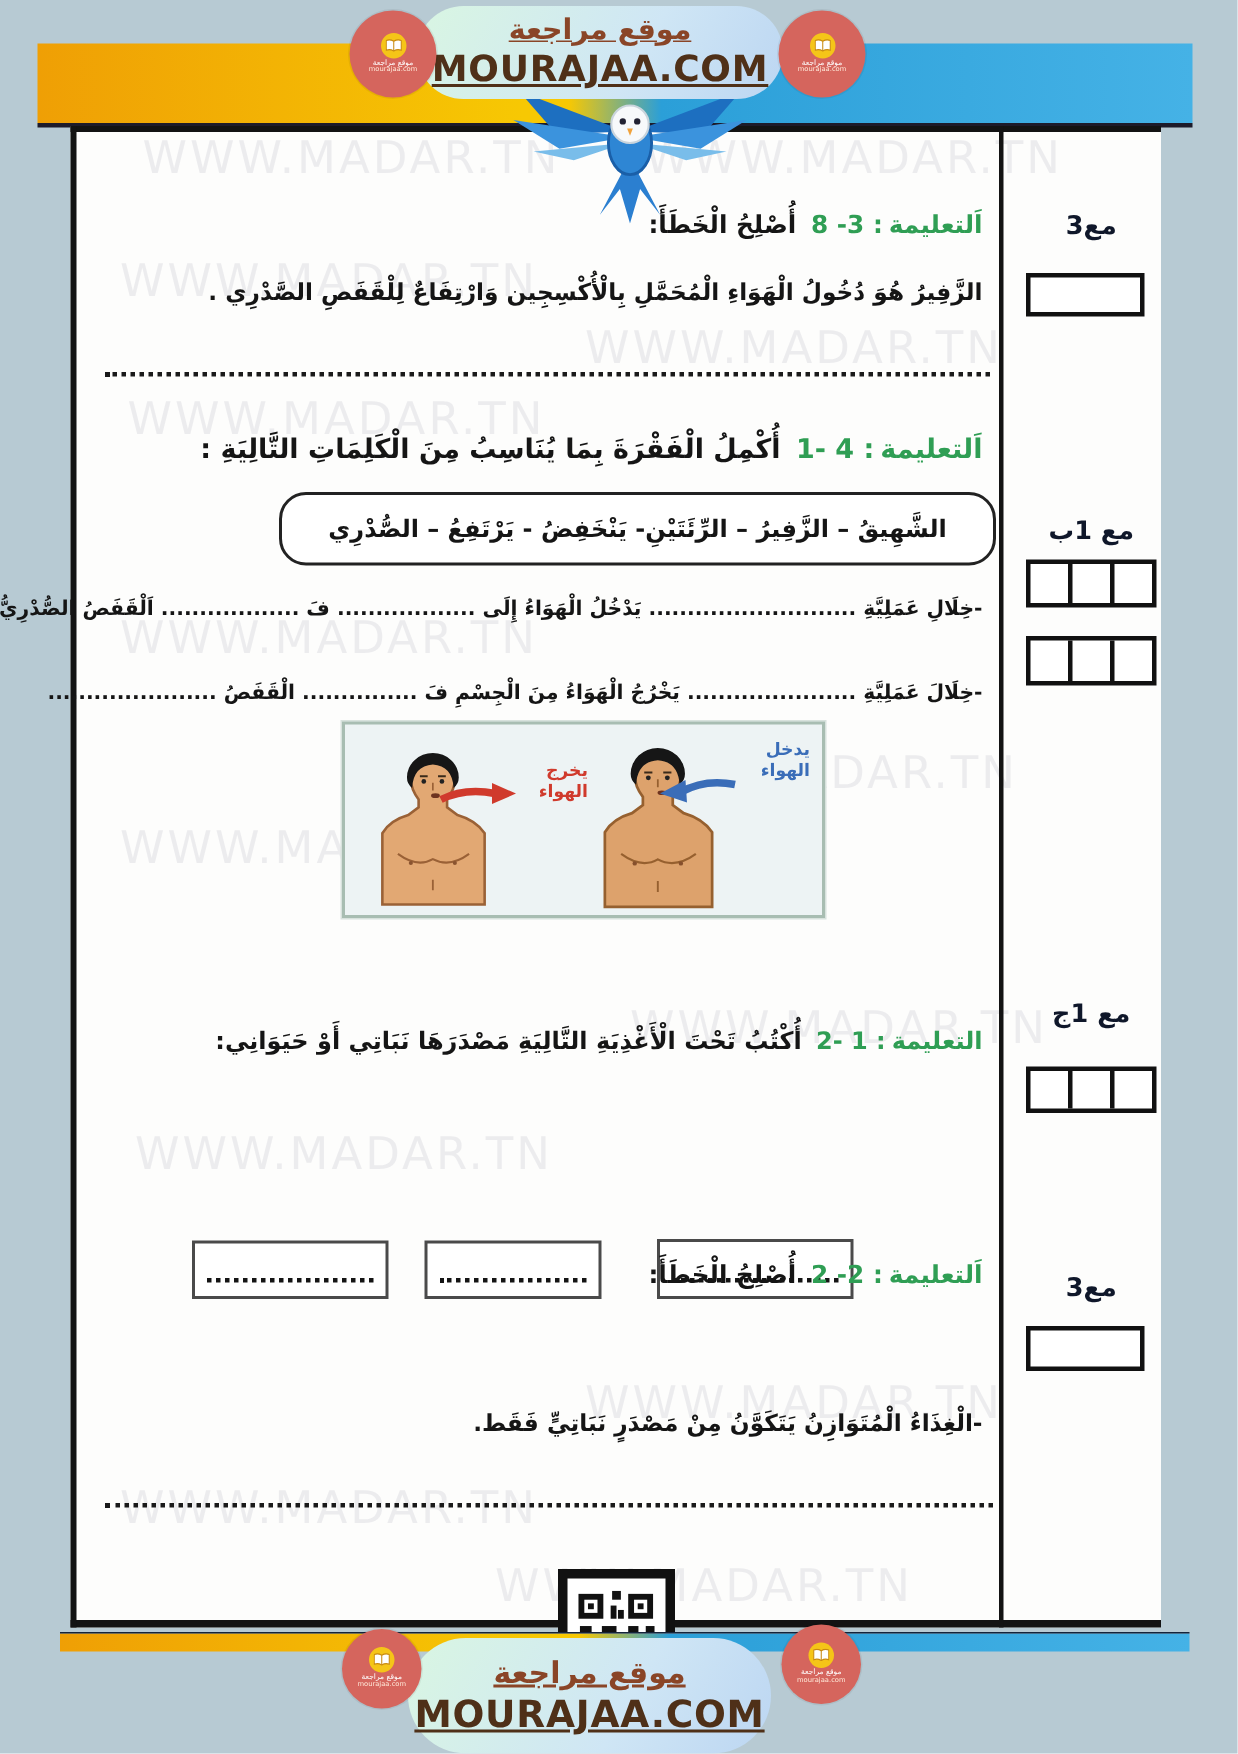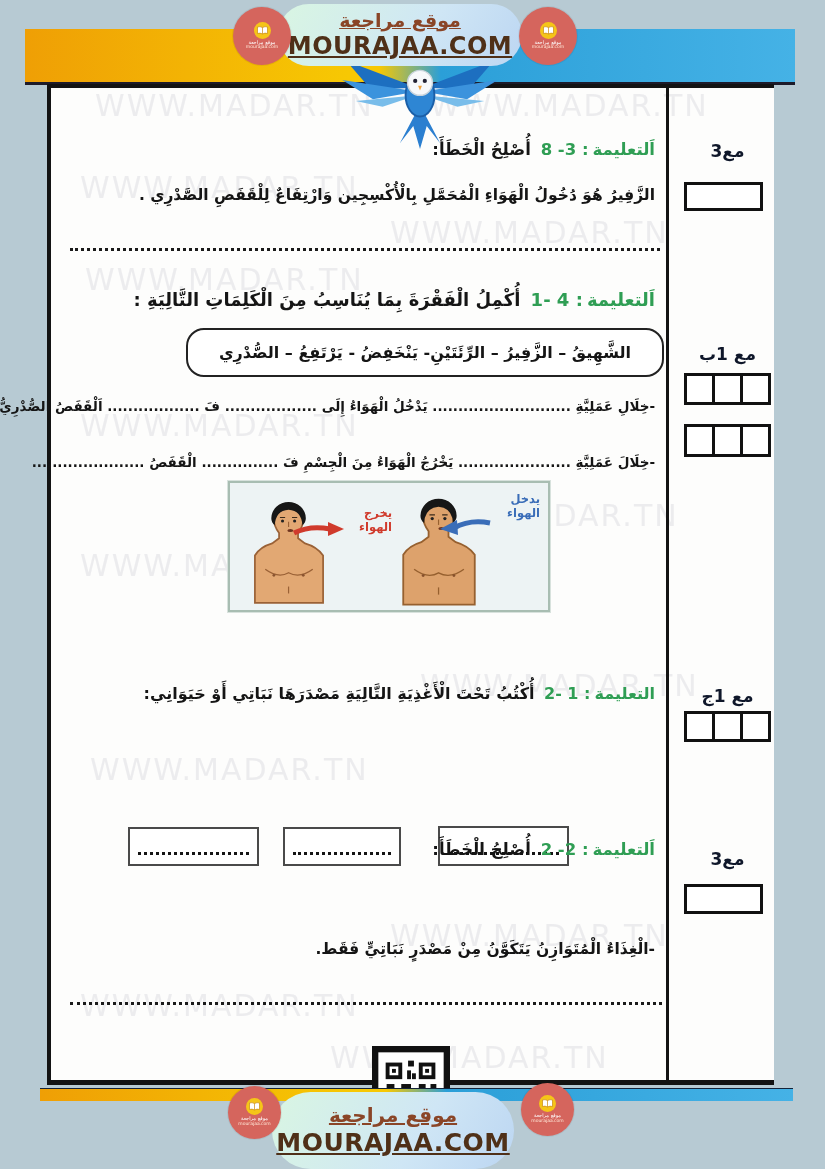--- a/index.html
+++ b/index.html
@@ -80,21 +80,21 @@
     <div class="cell"></div>
       <div class="cell"></div>
       <div class="cell"></div>
   </div>
   <div class="abs score-grid" style="left:684px;top:424px;width:87px;height:33px;">
     <div class="cell"></div>
       <div class="cell"></div>
       <div class="cell"></div>
   </div>
 
-  <div class="abs score-label" style="left:690px;top:686px;width:75px;text-align:center;">مع 1ج</div>
+  <div class="abs score-label" style="left:690px;top:666px;width:75px;text-align:center;">مع 1ج</div>
   <div class="abs score-grid" style="left:684px;top:711px;width:87px;height:31px;">
     <div class="cell"></div>
       <div class="cell"></div>
       <div class="cell"></div>
   </div>
 
   <div class="abs score-label" style="left:695px;top:849px;width:65px;">مع3</div>
   <div class="abs score-box" style="left:684px;top:884px;width:79px;height:30px;"></div>
 
   <div class="abs ar" style="right:170px;top:140px;font-size:16.5px;">

